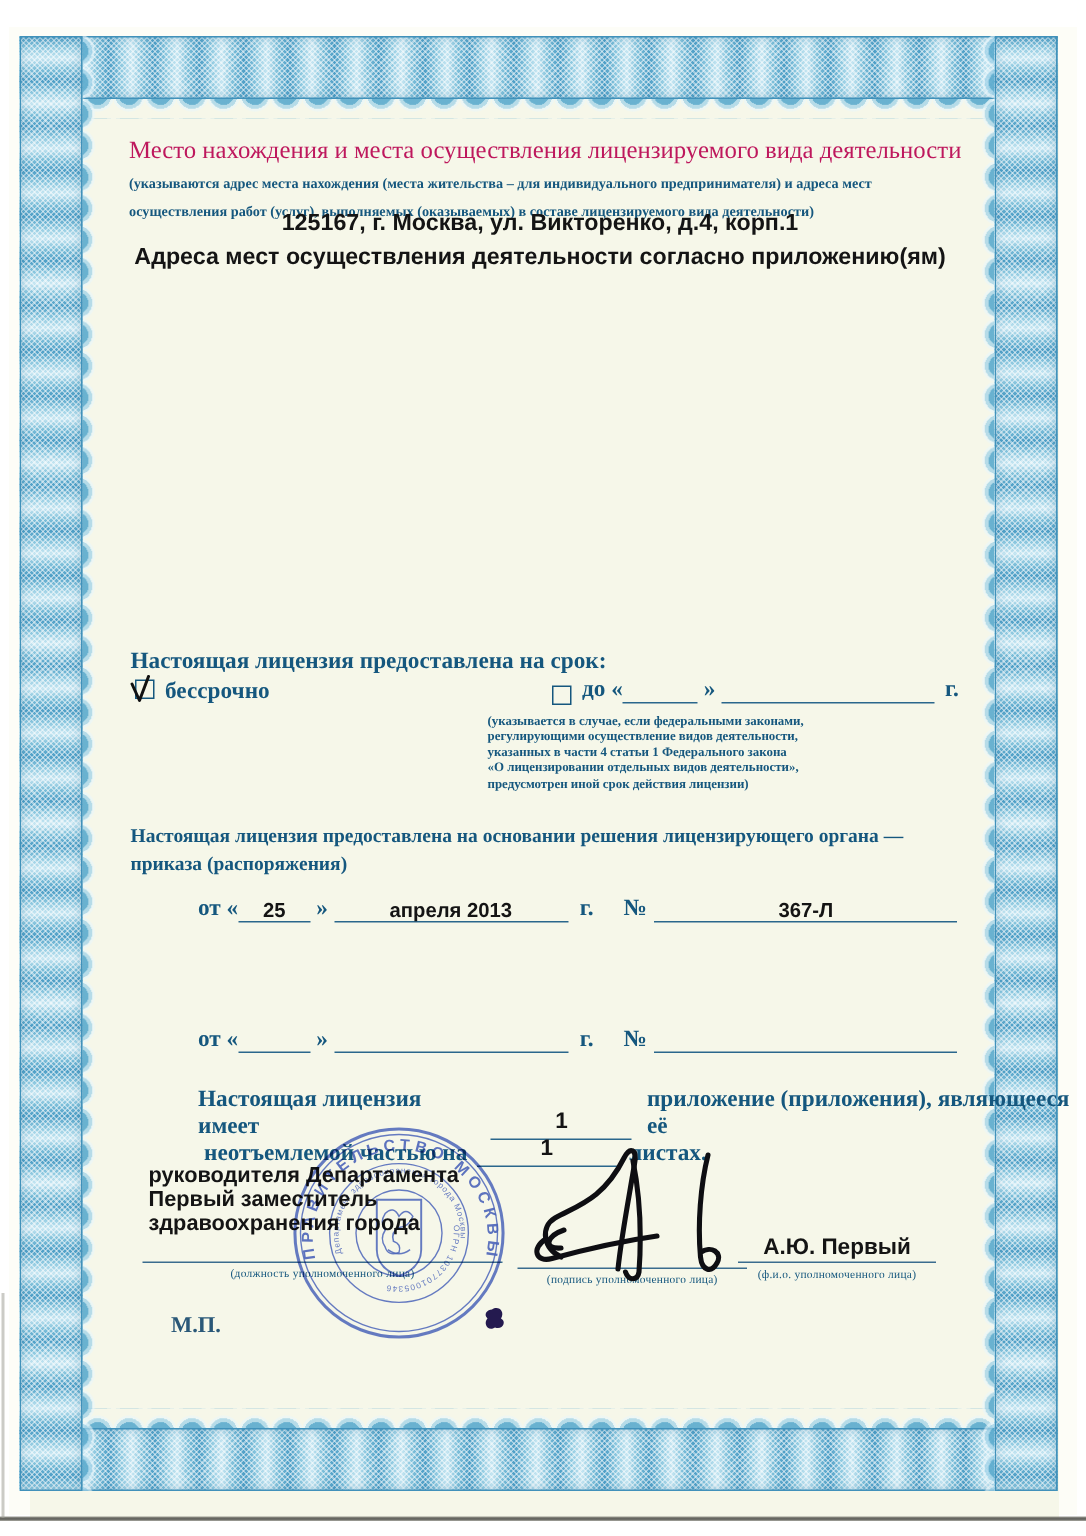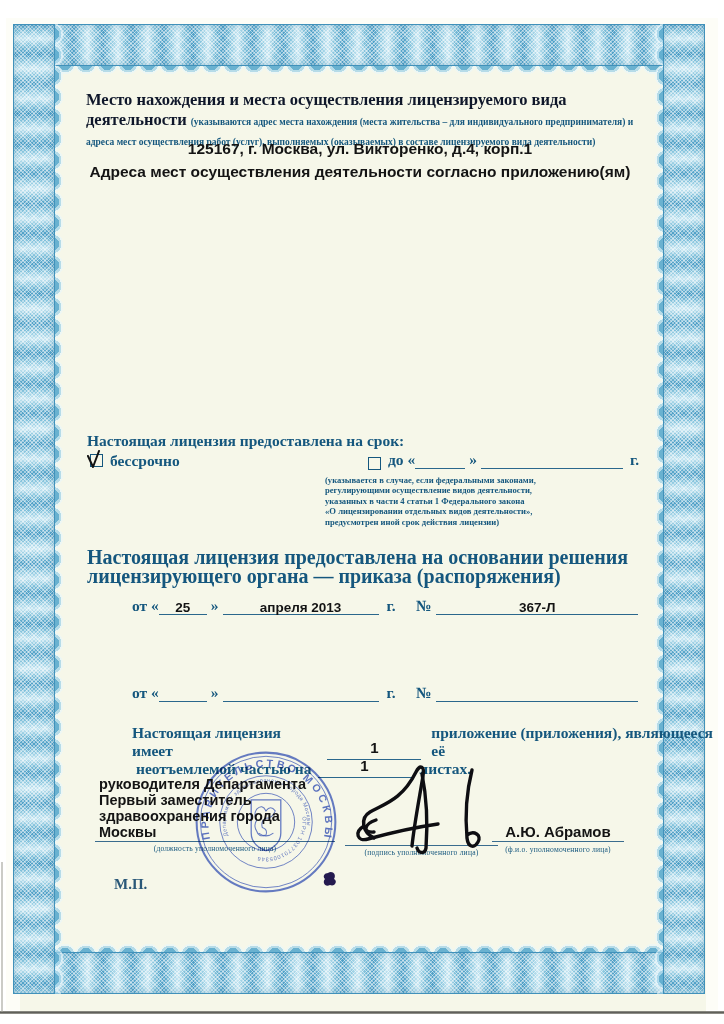--- a/index.html
+++ b/index.html
@@ -40,28 +40,28 @@
     background:radial-gradient(circle at 10px 16px, rgba(90,170,205,.9) 0 7px, rgba(160,210,232,.75) 7px 9.5px, rgba(232,246,251,.6) 9.5px 11px, transparent 11.5px) 0 0/21px 13px repeat-x;}
   .gb-left::after{top:0;bottom:0;left:42px;width:13px;
     background:radial-gradient(circle at -3px 10px, rgba(90,170,205,.9) 0 7px, rgba(160,210,232,.75) 7px 9.5px, rgba(232,246,251,.6) 9.5px 11px, transparent 11.5px) 0 0/13px 21px repeat-y;}
   .gb-right::after{top:0;bottom:0;left:-13px;width:13px;
     background:radial-gradient(circle at 16px 10px, rgba(90,170,205,.9) 0 7px, rgba(160,210,232,.75) 7px 9.5px, rgba(232,246,251,.6) 9.5px 11px, transparent 11.5px) 0 0/13px 21px repeat-y;}
 
   .content{position:absolute;inset:0;z-index:2;}
   .abs{position:absolute;}
   .serif-b{font-family:"Liberation Serif",serif;font-weight:700;color:#15577e;}
   .hdr{left:86px;top:90px;width:556px;line-height:1.22;}
-  .hdr-main{font-size:16.5px;font-weight:700;color:#0f172a;}
+  .hdr-main{font-size:16.5px;font-weight:400;color:#be185d;}
   .hdr-note{font-size:9.5px;font-weight:700;color:#15577e;}
   .black-bold{font-family:"Liberation Sans",sans-serif;font-weight:700;color:#141414;}
   .centered{left:60px;width:600px;text-align:center;}
   .addr{top:140px;font-size:15.5px;}
   .addr2{top:163px;font-size:15.5px;}
 
-  .sect{font-size:20px;line-height:18.5px;}
+  .sect{font-size:13px;line-height:18.5px;}
   .row{display:flex;align-items:flex-end;font-size:15.5px;margin-left:45px;}
   .uline{display:inline-block;border-bottom:1.2px solid #2a678c;height:17px;text-align:center;vertical-align:bottom;}
   .fill{font-family:"Liberation Sans",sans-serif;font-weight:700;color:#141414;font-size:13.5px;position:relative;top:1px;}
   .raise{display:inline-block;transform:translateY(-4px);}
   .cbx{display:inline-block;width:11px;height:11px;border:1.4px solid #15577e;background:transparent;margin-right:7px;position:relative;top:1px;}
   .note-small{font-size:8.6px;line-height:10.4px;color:#15577e;font-weight:700;}
   .cap{font-size:7.6px;color:#15577e;text-align:center;letter-spacing:.2px;}
   .sline{border-bottom:1.1px solid #3a6c8e;height:0;}
   .pos-block{left:99px;top:776px;font-size:14.5px;line-height:16px;z-index:4;}
   .name{left:492px;top:823px;width:132px;text-align:center;font-size:15px;z-index:4;}
@@ -152,30 +152,29 @@
   <div class="abs row" style="left:91px;top:760px;">
     <span class="serif-b">неотъемлемой частью на</span>
     <span class="uline" style="width:94px;margin-left:6px;"><b class="fill raise" style="font-size:15px;">1</b></span>
     <span class="serif-b" style="margin-left:8px;">листах.</span>
   </div>
 
   <div class="abs pos-block black-bold">
     <div>руководителя Департамента</div>
     <div>Первый заместитель</div>
     <div>здравоохранения города</div>
-    <div>Москвы</div>
   </div>
 
   <div class="abs sline" style="left:95px;top:841px;width:240px;"></div>
   <div class="abs cap" style="left:95px;top:844px;width:240px;">(должность уполномоченного лица)</div>
 
   <div class="abs sline" style="left:345px;top:845px;width:153px;"></div>
   <div class="abs cap" style="left:345px;top:848px;width:153px;">(подпись уполномоченного лица)</div>
 
-  <div class="abs name black-bold">А.Ю. Абрамов</div>
+  <div class="abs name black-bold">А.Ю. Первый</div>
   <div class="abs sline" style="left:492px;top:841px;width:132px;"></div>
   <div class="abs cap" style="left:492px;top:845px;width:132px;">(ф.и.о. уполномоченного лица)</div>
 
   <div class="abs mp">М.П.</div>
 
   <svg class="abs check-svg" viewBox="0 0 18 20">
     <path d="M3,6 L8,17 L14,1" fill="none" stroke="#121212" stroke-width="2" stroke-linecap="round" stroke-linejoin="round"></path>
   </svg>
 
   <svg class="abs stamp-svg" viewBox="0 0 160 160">

